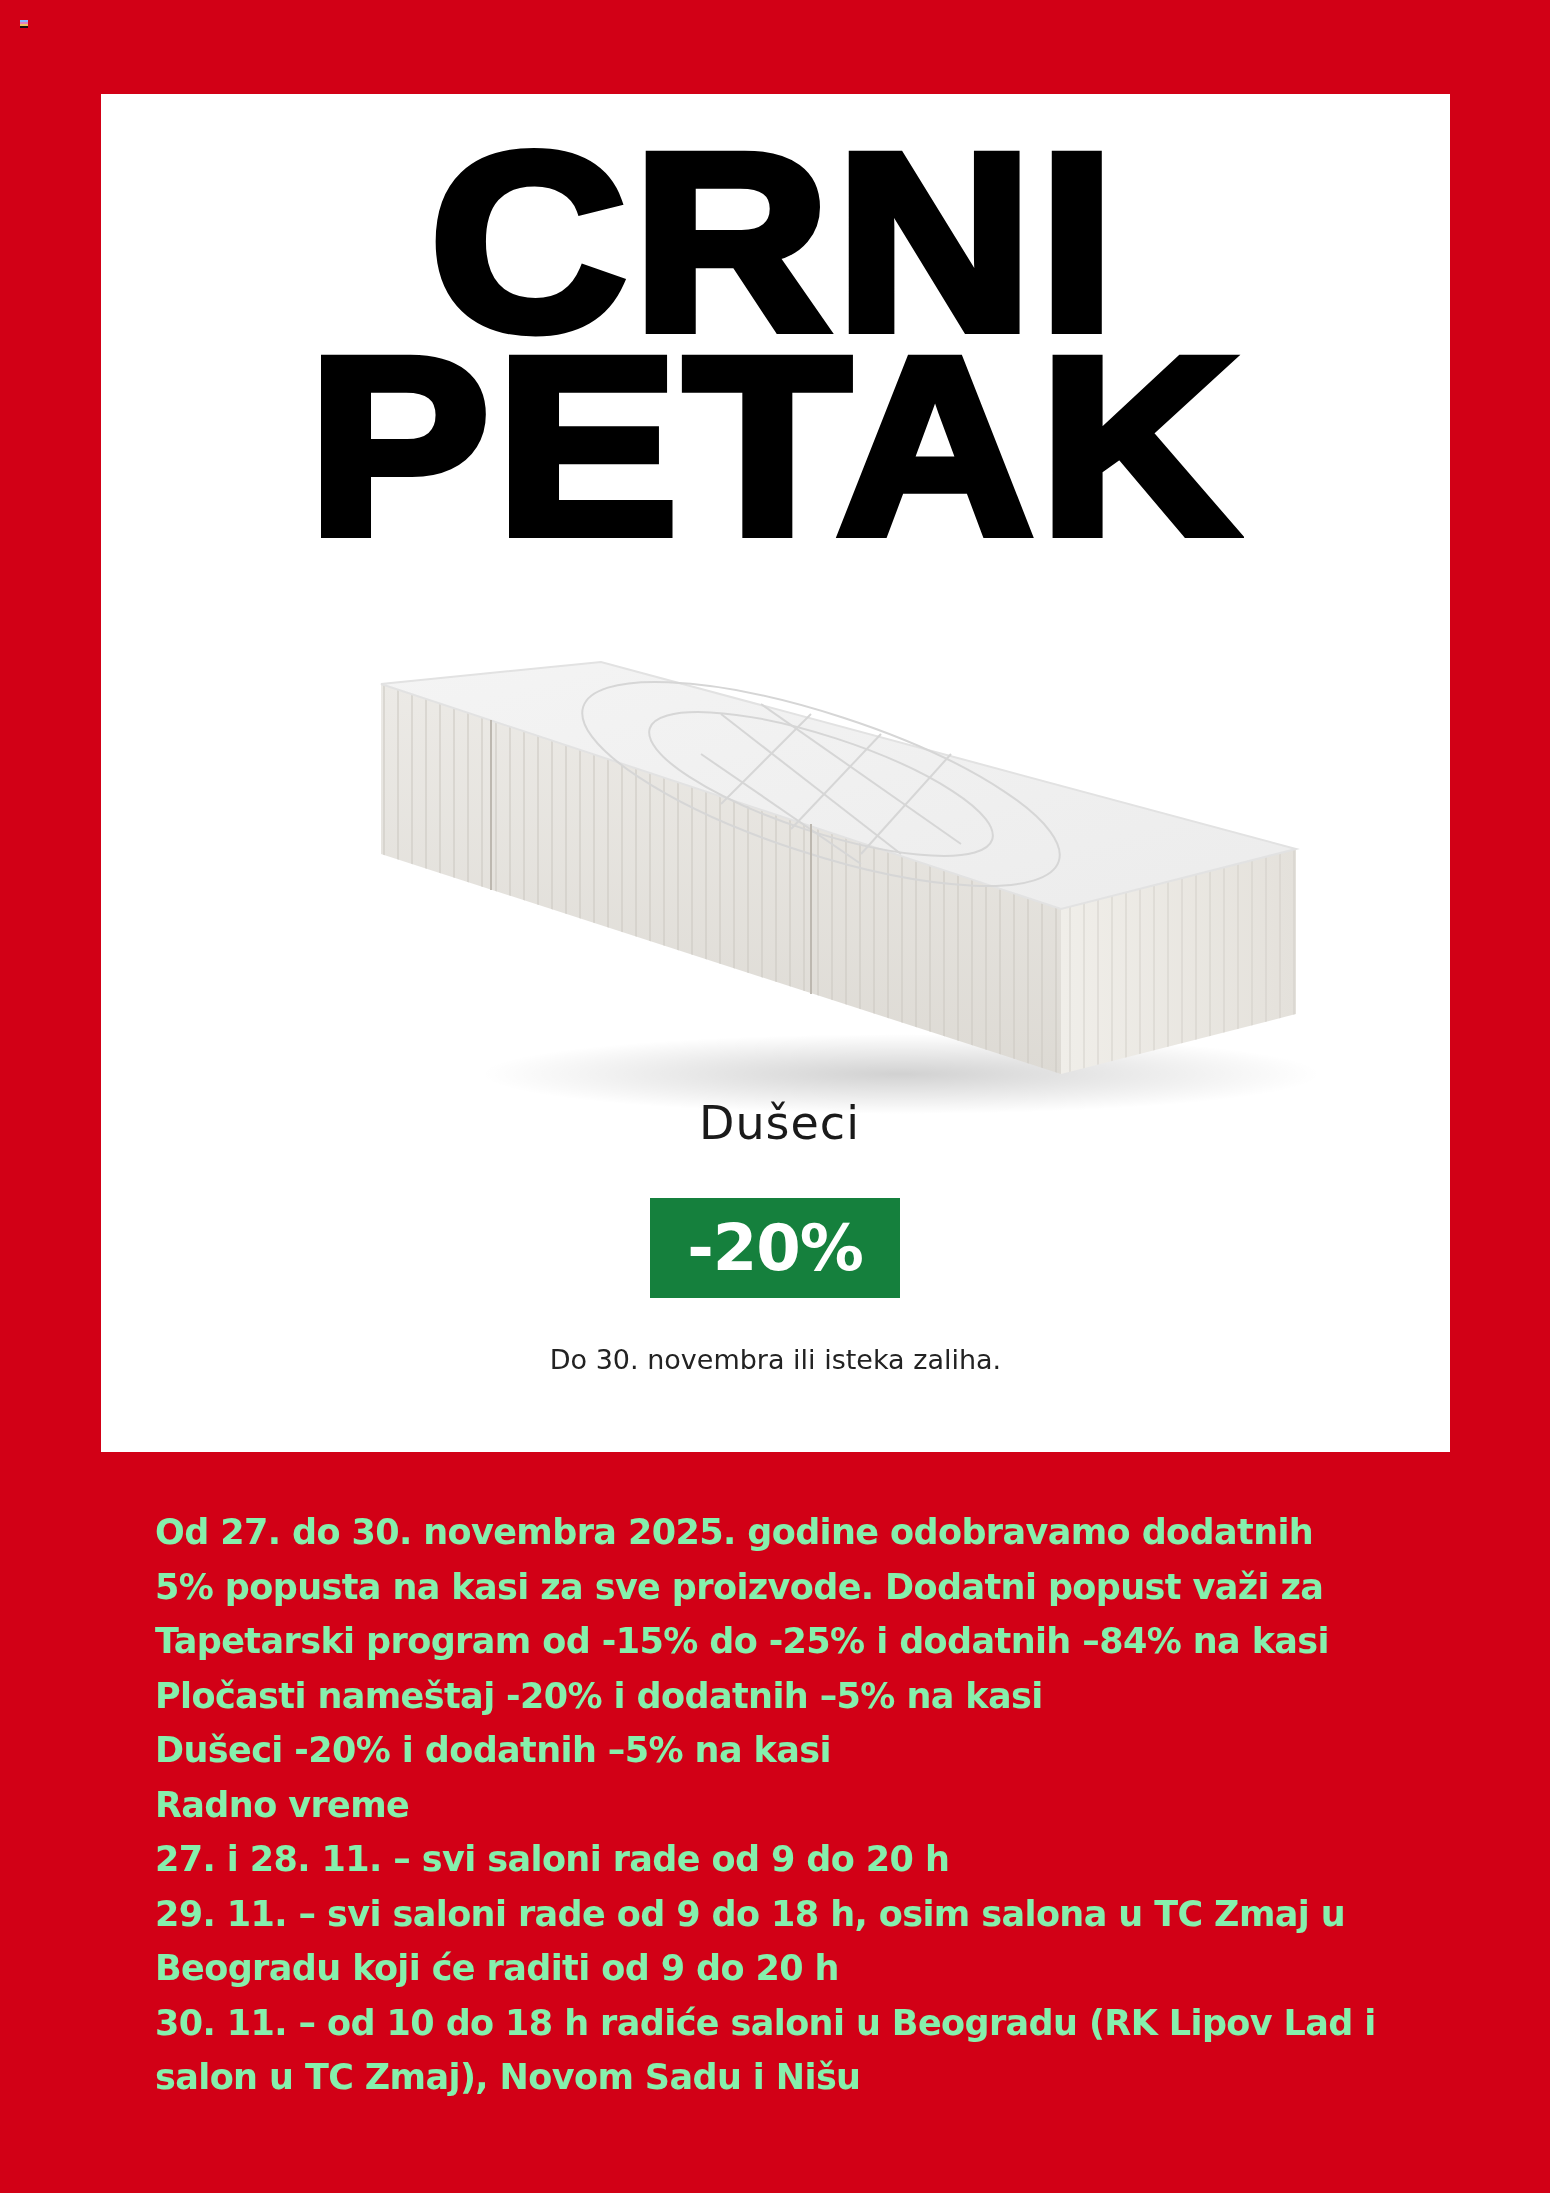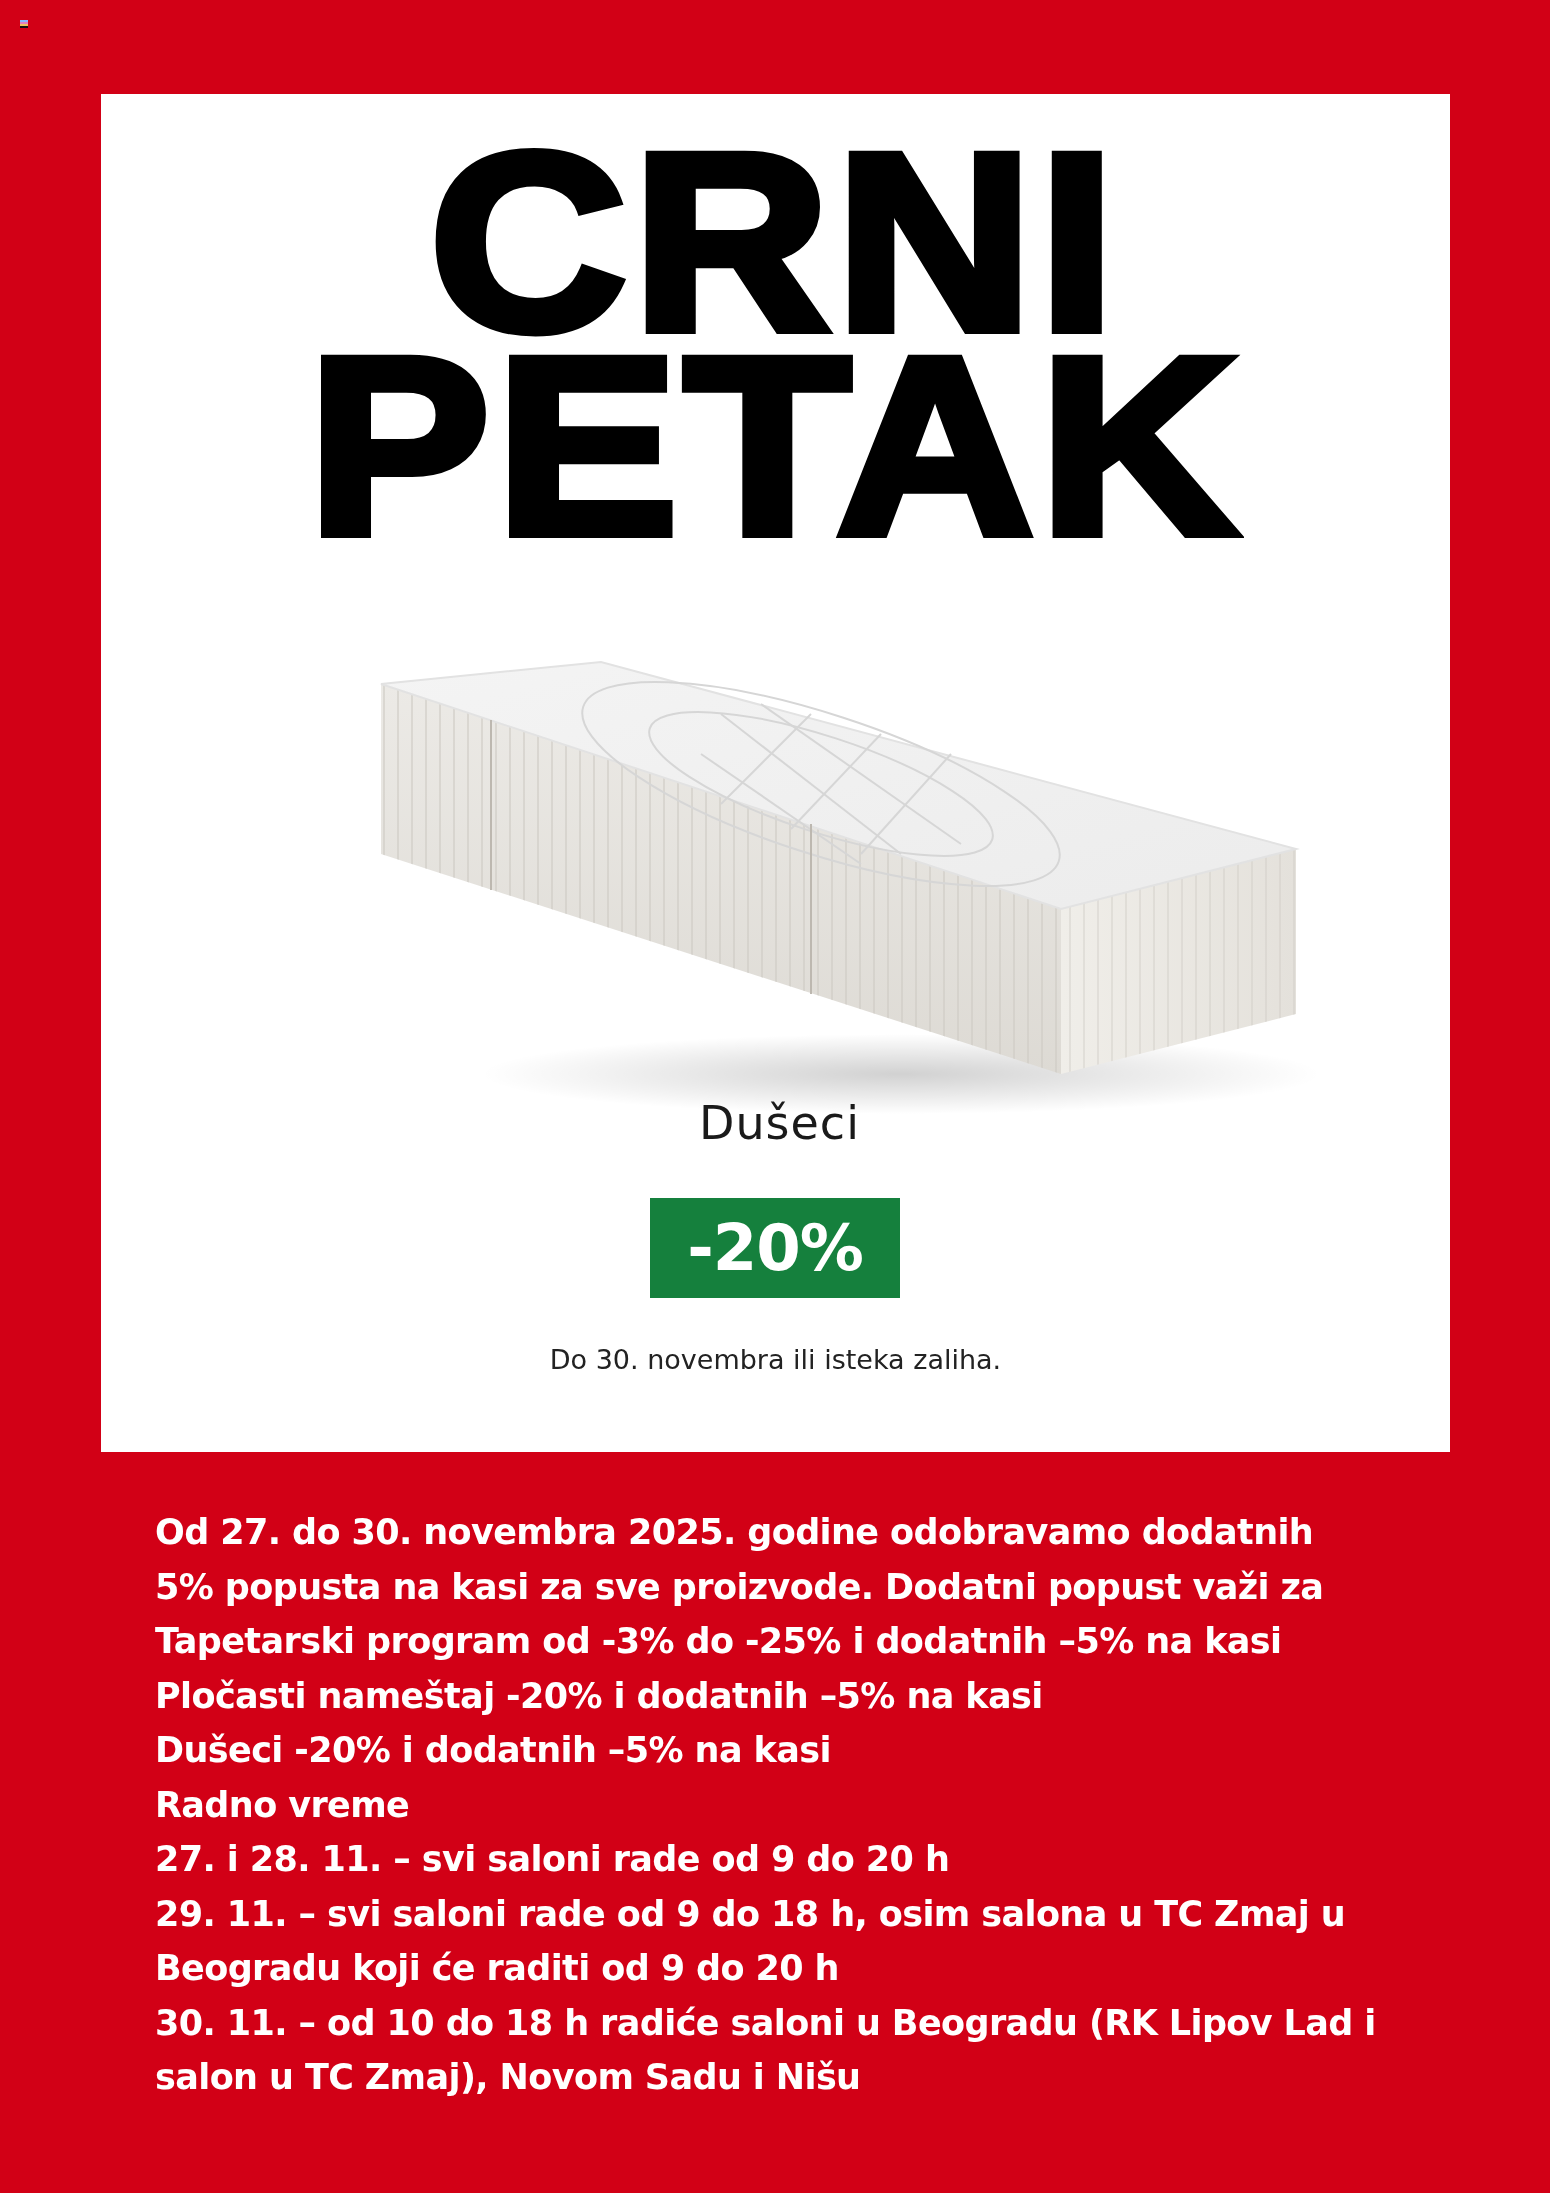--- a/index.html
+++ b/index.html
@@ -71,21 +71,21 @@
     position: absolute; left: 0; right: 0; top: 1250px;
     text-align: center;
     font-family: "DejaVu Sans", sans-serif;
     font-size: 27px; color: #222;
   }
 
   .info {
     position: absolute;
     left: 155px; top: 1505px;
     width: 1300px;
-    color: #ffffff;
+    color: #86efac;
     font-family: "DejaVu Sans", sans-serif;
     font-weight: 700;
     font-size: 35px;
     line-height: 54.5px;
     letter-spacing: -0.6px;
   }
   .info p { margin: 0; }
 </style>
 </head>
 <body>
@@ -151,21 +151,21 @@
   </div>
 
   <div class="product-name">Dušeci</div>
   <div class="discount-badge">-20%</div>
   <div class="validity">Do 30. novembra ili isteka zaliha.</div>
 </div>
 
 <div class="info">
   <p>Od 27. do 30. novembra 2025. godine odobravamo dodatnih</p>
   <p>5% popusta na kasi za sve proizvode. Dodatni popust važi za</p>
-  <p>Tapetarski program od -3% do -25% i dodatnih –5% na kasi</p>
+  <p>Tapetarski program od -15% do -25% i dodatnih –84% na kasi</p>
   <p>Pločasti nameštaj -20% i dodatnih –5% na kasi</p>
   <p>Dušeci -20% i dodatnih –5% na kasi</p>
   <p>Radno vreme</p>
   <p>27. i 28. 11. – svi saloni rade od 9 do 20 h</p>
   <p>29. 11. – svi saloni rade od 9 do 18 h, osim salona u TC Zmaj u</p>
   <p>Beogradu koji će raditi od 9 do 20 h</p>
   <p>30. 11. – od 10 do 18 h radiće saloni u Beogradu (RK Lipov Lad i</p>
   <p>salon u TC Zmaj), Novom Sadu i Nišu</p>
 </div>
 

